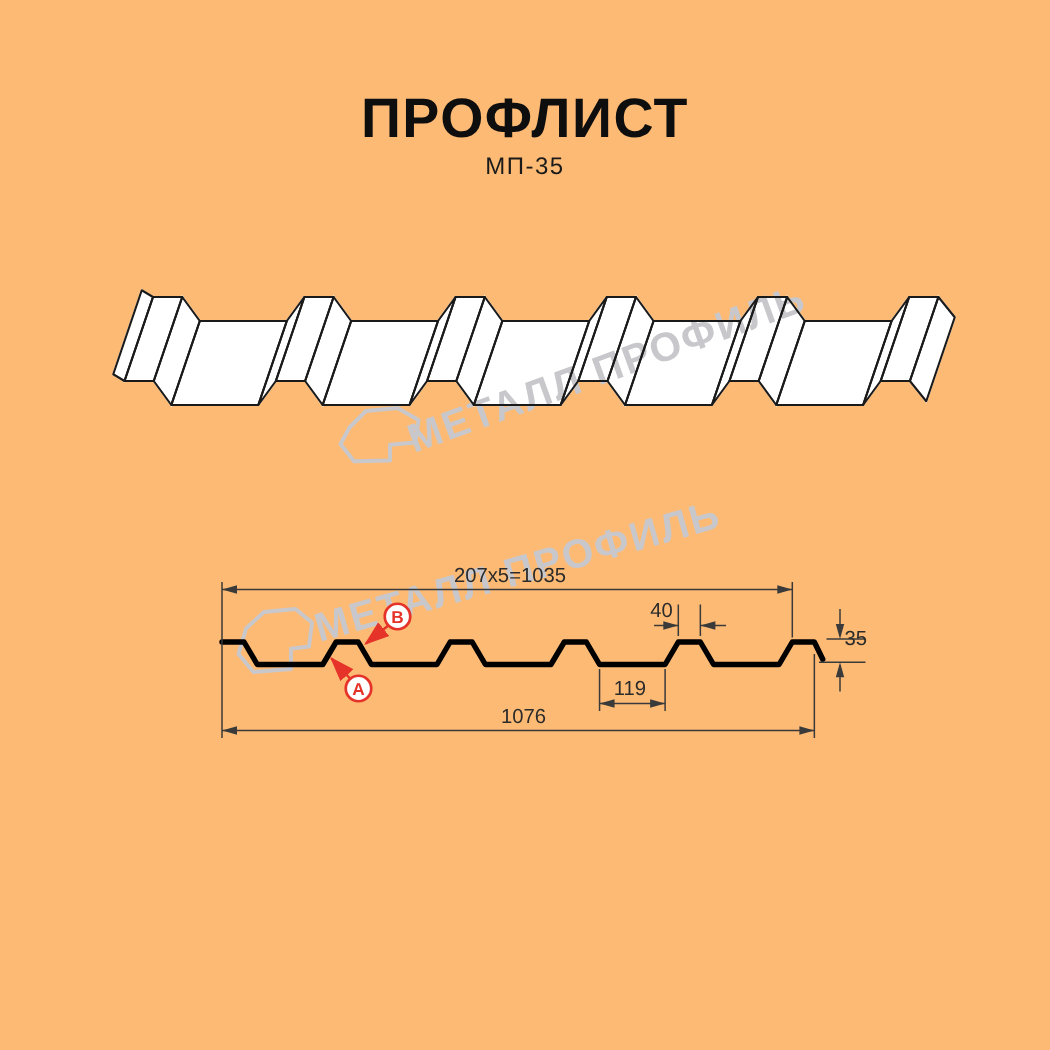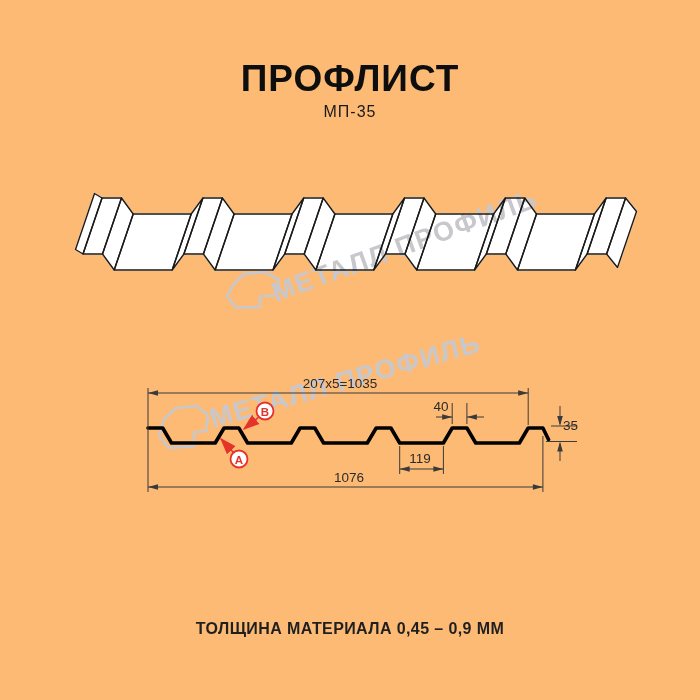--- a/index.html
+++ b/index.html
@@ -153,15 +153,14 @@
 
       <g>
         <line class="red-leader" x1="233.5" y1="452.5" x2="221" y2="439" marker-end="url(#redarrow)"></line>
         <circle class="red-circle" cx="239" cy="459" r="8.5" stroke="#e63329"></circle>
         <text class="marker-letter" x="239" y="463.5">А</text>
       </g>
 
     </g>
   </svg>
 
-  <div class="footer">ТОЛЩИНА МАТЕРИАЛА 0,45 – 0,9 ММ</div>
 
 </div>
 
 </body></html>

